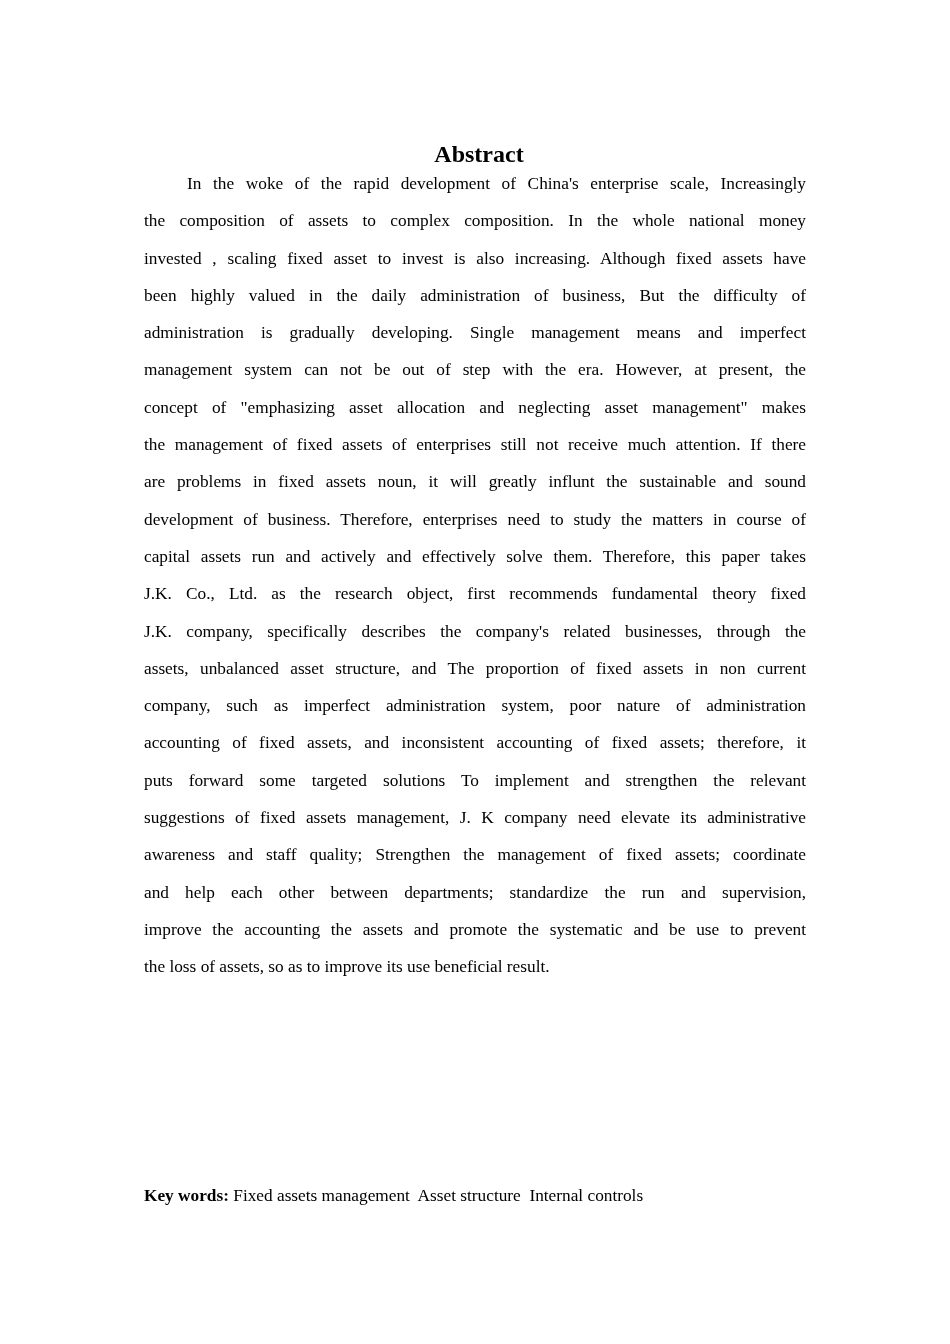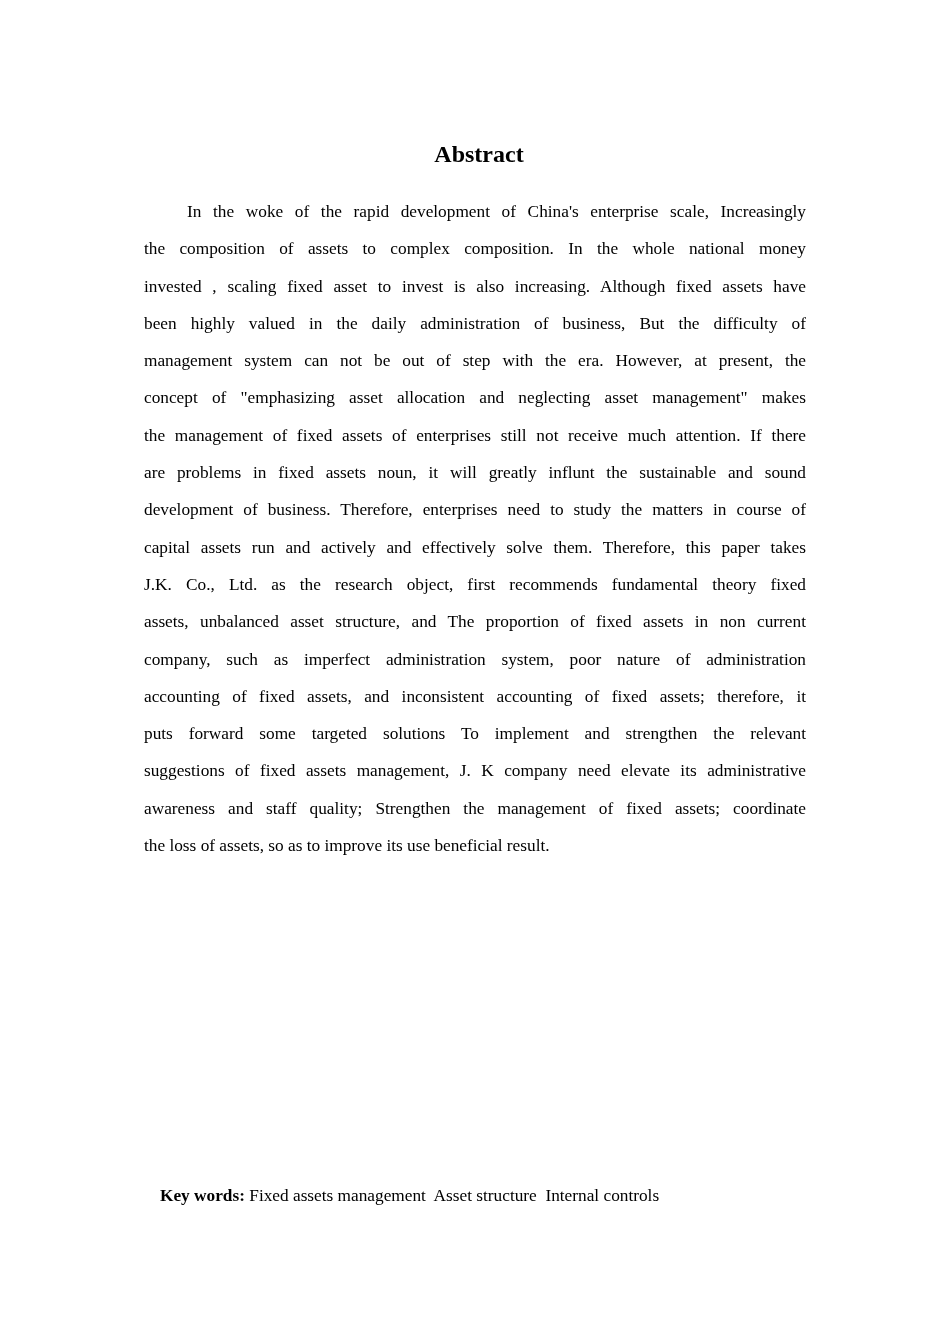--- a/index.html
+++ b/index.html
@@ -30,21 +30,21 @@
       text-align: center;
       font-weight: bold;
       font-size: 24px;
       line-height: 32px;
       margin: 4px;
     }
     .body {
       position: absolute;
       left: 144px;
       width: 662px;
-      top: 196px;
+      top: 168px;
       font-size: 17.3px;
     }
     .line {
       height: 37.3px;
       line-height: 32px;
       text-align: justify;
       text-align-last: justify;
       white-space: nowrap;
       overflow: visible;
     }
@@ -54,47 +54,50 @@
     .line.last {
       text-align-last: left;
     }
     .keywords {
       position: absolute;
       left: 144px;
       top: 1180px;
       font-size: 17.3px;
       line-height: 32px;
       white-space: pre;
-      margin-left: 16px;
     }
     .kw-label {
       font-weight: bold;
     }
   </style>
 </head>
 <body>
 
 <div class="page">
   <h1 class="title">Abstract</h1>
 
   <div class="body">
     <div class="line first">In the woke of the rapid development of China's enterprise scale,  Increasingly</div>
     <div class="line">the composition of assets to complex composition. In the whole national money</div>
     <div class="line">invested , scaling fixed asset to invest is also increasing. Although fixed assets have</div>
     <div class="line">been highly valued in the daily administration of business, But the difficulty of</div>
+    <div class="line">administration is gradually developing. Single management means and imperfect</div>
     <div class="line">management system can not be out of step with the era. However, at present, the</div>
     <div class="line">concept of "emphasizing asset allocation and neglecting asset management" makes</div>
     <div class="line">the management of fixed assets of enterprises still not receive much attention. If there</div>
     <div class="line">are problems in fixed assets noun, it will greatly influnt the sustainable and sound</div>
     <div class="line">development of business. Therefore, enterprises need to study the matters in course of</div>
     <div class="line">capital assets run and actively and effectively solve them. Therefore, this paper takes</div>
     <div class="line">J.K. Co., Ltd. as the research object, first recommends fundamental theory fixed</div>
+    <div class="line">J.K. company, specifically describes the company's related businesses, through the</div>
     <div class="line">assets, unbalanced asset structure, and The proportion of fixed assets in non current</div>
     <div class="line">company, such as imperfect administration system, poor nature of administration</div>
     <div class="line">accounting of fixed assets, and inconsistent accounting of fixed assets; therefore, it</div>
     <div class="line">puts forward some targeted solutions To implement and strengthen the relevant</div>
     <div class="line">suggestions of fixed assets management, J. K company need elevate its administrative</div>
     <div class="line">awareness and staff quality; Strengthen the management of fixed assets; coordinate</div>
+    <div class="line">and help each other between departments; standardize the run and supervision,</div>
+    <div class="line">improve the accounting the assets and promote the systematic and be use to prevent</div>
     <div class="line last">the loss of assets, so as to improve its use beneficial result.</div>
   </div>
 
   <div class="keywords"><span class="kw-label">Key words:</span><span> Fixed assets management  Asset structure  Internal controls</span></div>
 </div>
 
 </body></html>

